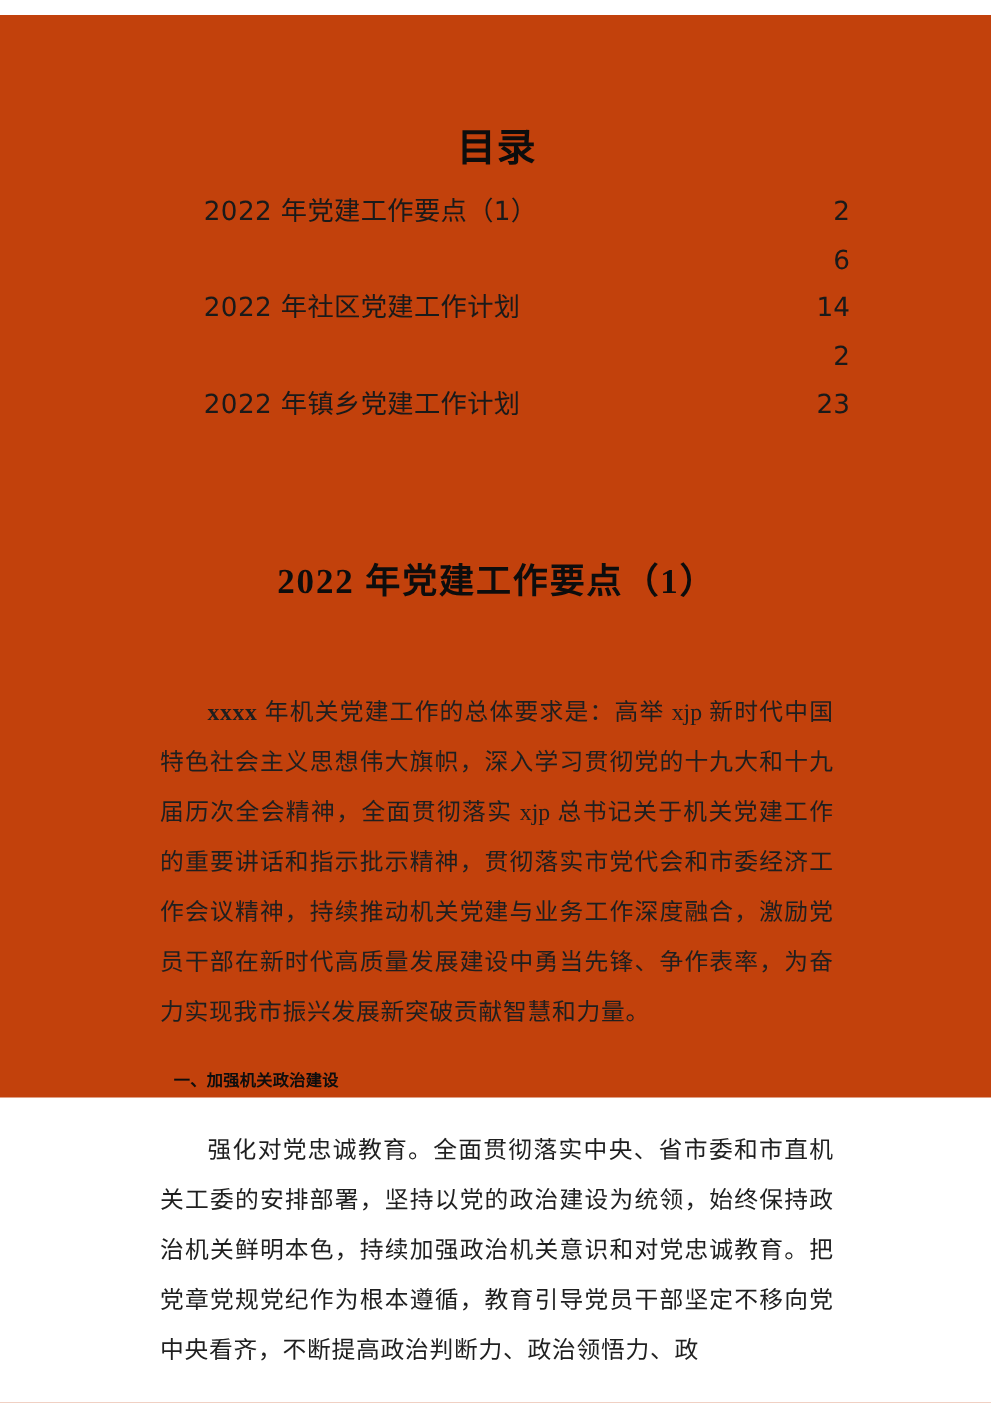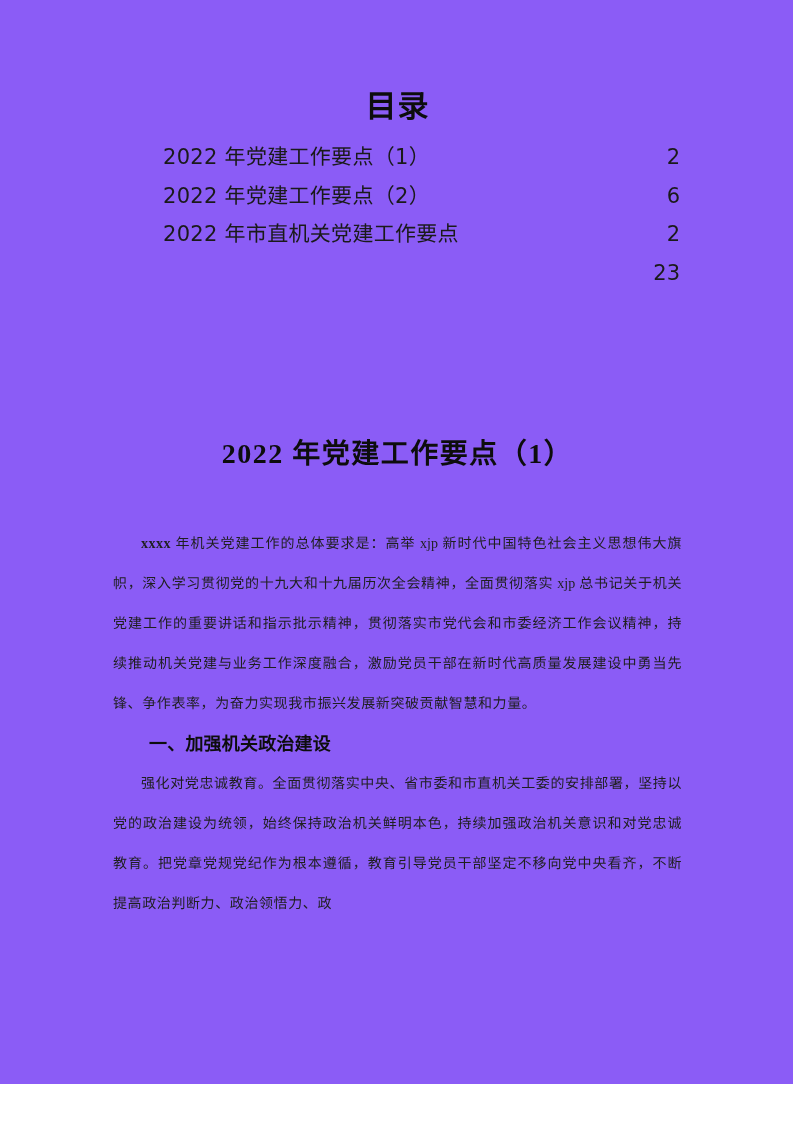--- a/index.html
+++ b/index.html
@@ -13,24 +13,24 @@
     height: 1122px;
     position: relative;
     overflow: hidden;
     font-family: "Liberation Serif", "DejaVu Serif", serif;
     color: #000000;
     -webkit-font-smoothing: antialiased;
   }
 
   .page {
     position: absolute;
-    left: 0; top: 0;
+    left: 0; top: 12px;
     width: 793px;
-    height: 1084px;
-    background: #8b5cf6;
+    height: 866px;
+    background: #c2410c;
   }
 
   
   .toc-block {
     position: absolute;
     left: 113px;
     top: 86px;
     width: 569px;
   }
 
@@ -109,44 +109,44 @@
     line-height: 44px;
     letter-spacing: 1.5px;
     color: #0d0d0d;
     margin: 0;
   }
 
   .spacer-after-title { height: 48px; }
 
   .body-p {
     font-family: "Liberation Serif", "DejaVu Serif", serif;
-    font-size: 14px;
+    font-size: 19px;
     line-height: 40px;
     color: #1f1f1f;
-    margin: 0;
+    margin: 15px;
     text-align: justify;
     text-justify: inter-ideograph;
     text-indent: 2em;
     letter-spacing: 0.6px;
   }
 
   .body-p .latin {
     font-family: "Liberation Serif", "DejaVu Serif", serif;
     letter-spacing: 0;
   }
   .body-p .latin-bold {
     font-family: "Liberation Serif", "DejaVu Serif", serif;
     font-weight: bold;
     letter-spacing: 0.5px;
   }
 
   .section-h {
     font-family: "DejaVu Sans", "Liberation Sans", sans-serif;
     font-weight: bold;
-    font-size: 18px;
+    font-size: 13px;
     line-height: 40px;
     color: #0d0d0d;
     margin: 0;
     text-indent: 2em;
     letter-spacing: 0.2px;
   }
 </style>
 </head>
 <body>
 
@@ -158,33 +158,37 @@
 
     <ul class="toc-list">
 
       <li class="toc-entry">
         <span class="toc-label">2022 年党建工作要点（1）</span>
         <span class="toc-leader"></span>
         <span class="toc-page">2</span>
       </li>
 
       <li class="toc-entry">
-        <span class="toc-label">2022 年党建工作要点（2）</span>
         <span class="toc-leader"></span>
         <span class="toc-page">6</span>
       </li>
 
-
-      <li class="toc-entry">
-        <span class="toc-label">2022 年市直机关党建工作要点</span>
+      <li class="toc-entry">
+        <span class="toc-label">2022 年社区党建工作计划</span>
+        <span class="toc-leader"></span>
+        <span class="toc-page">14</span>
+      </li>
+
+      <li class="toc-entry">
         <span class="toc-leader"></span>
         <span class="toc-page">2</span>
       </li>
 
       <li class="toc-entry">
+        <span class="toc-label">2022 年镇乡党建工作计划</span>
         <span class="toc-leader"></span>
         <span class="toc-page">23</span>
       </li>
 
     </ul>
   </section>
 
   <article class="article">
 
     <h2 class="article-title">2022 年党建工作要点（1）</h2>

